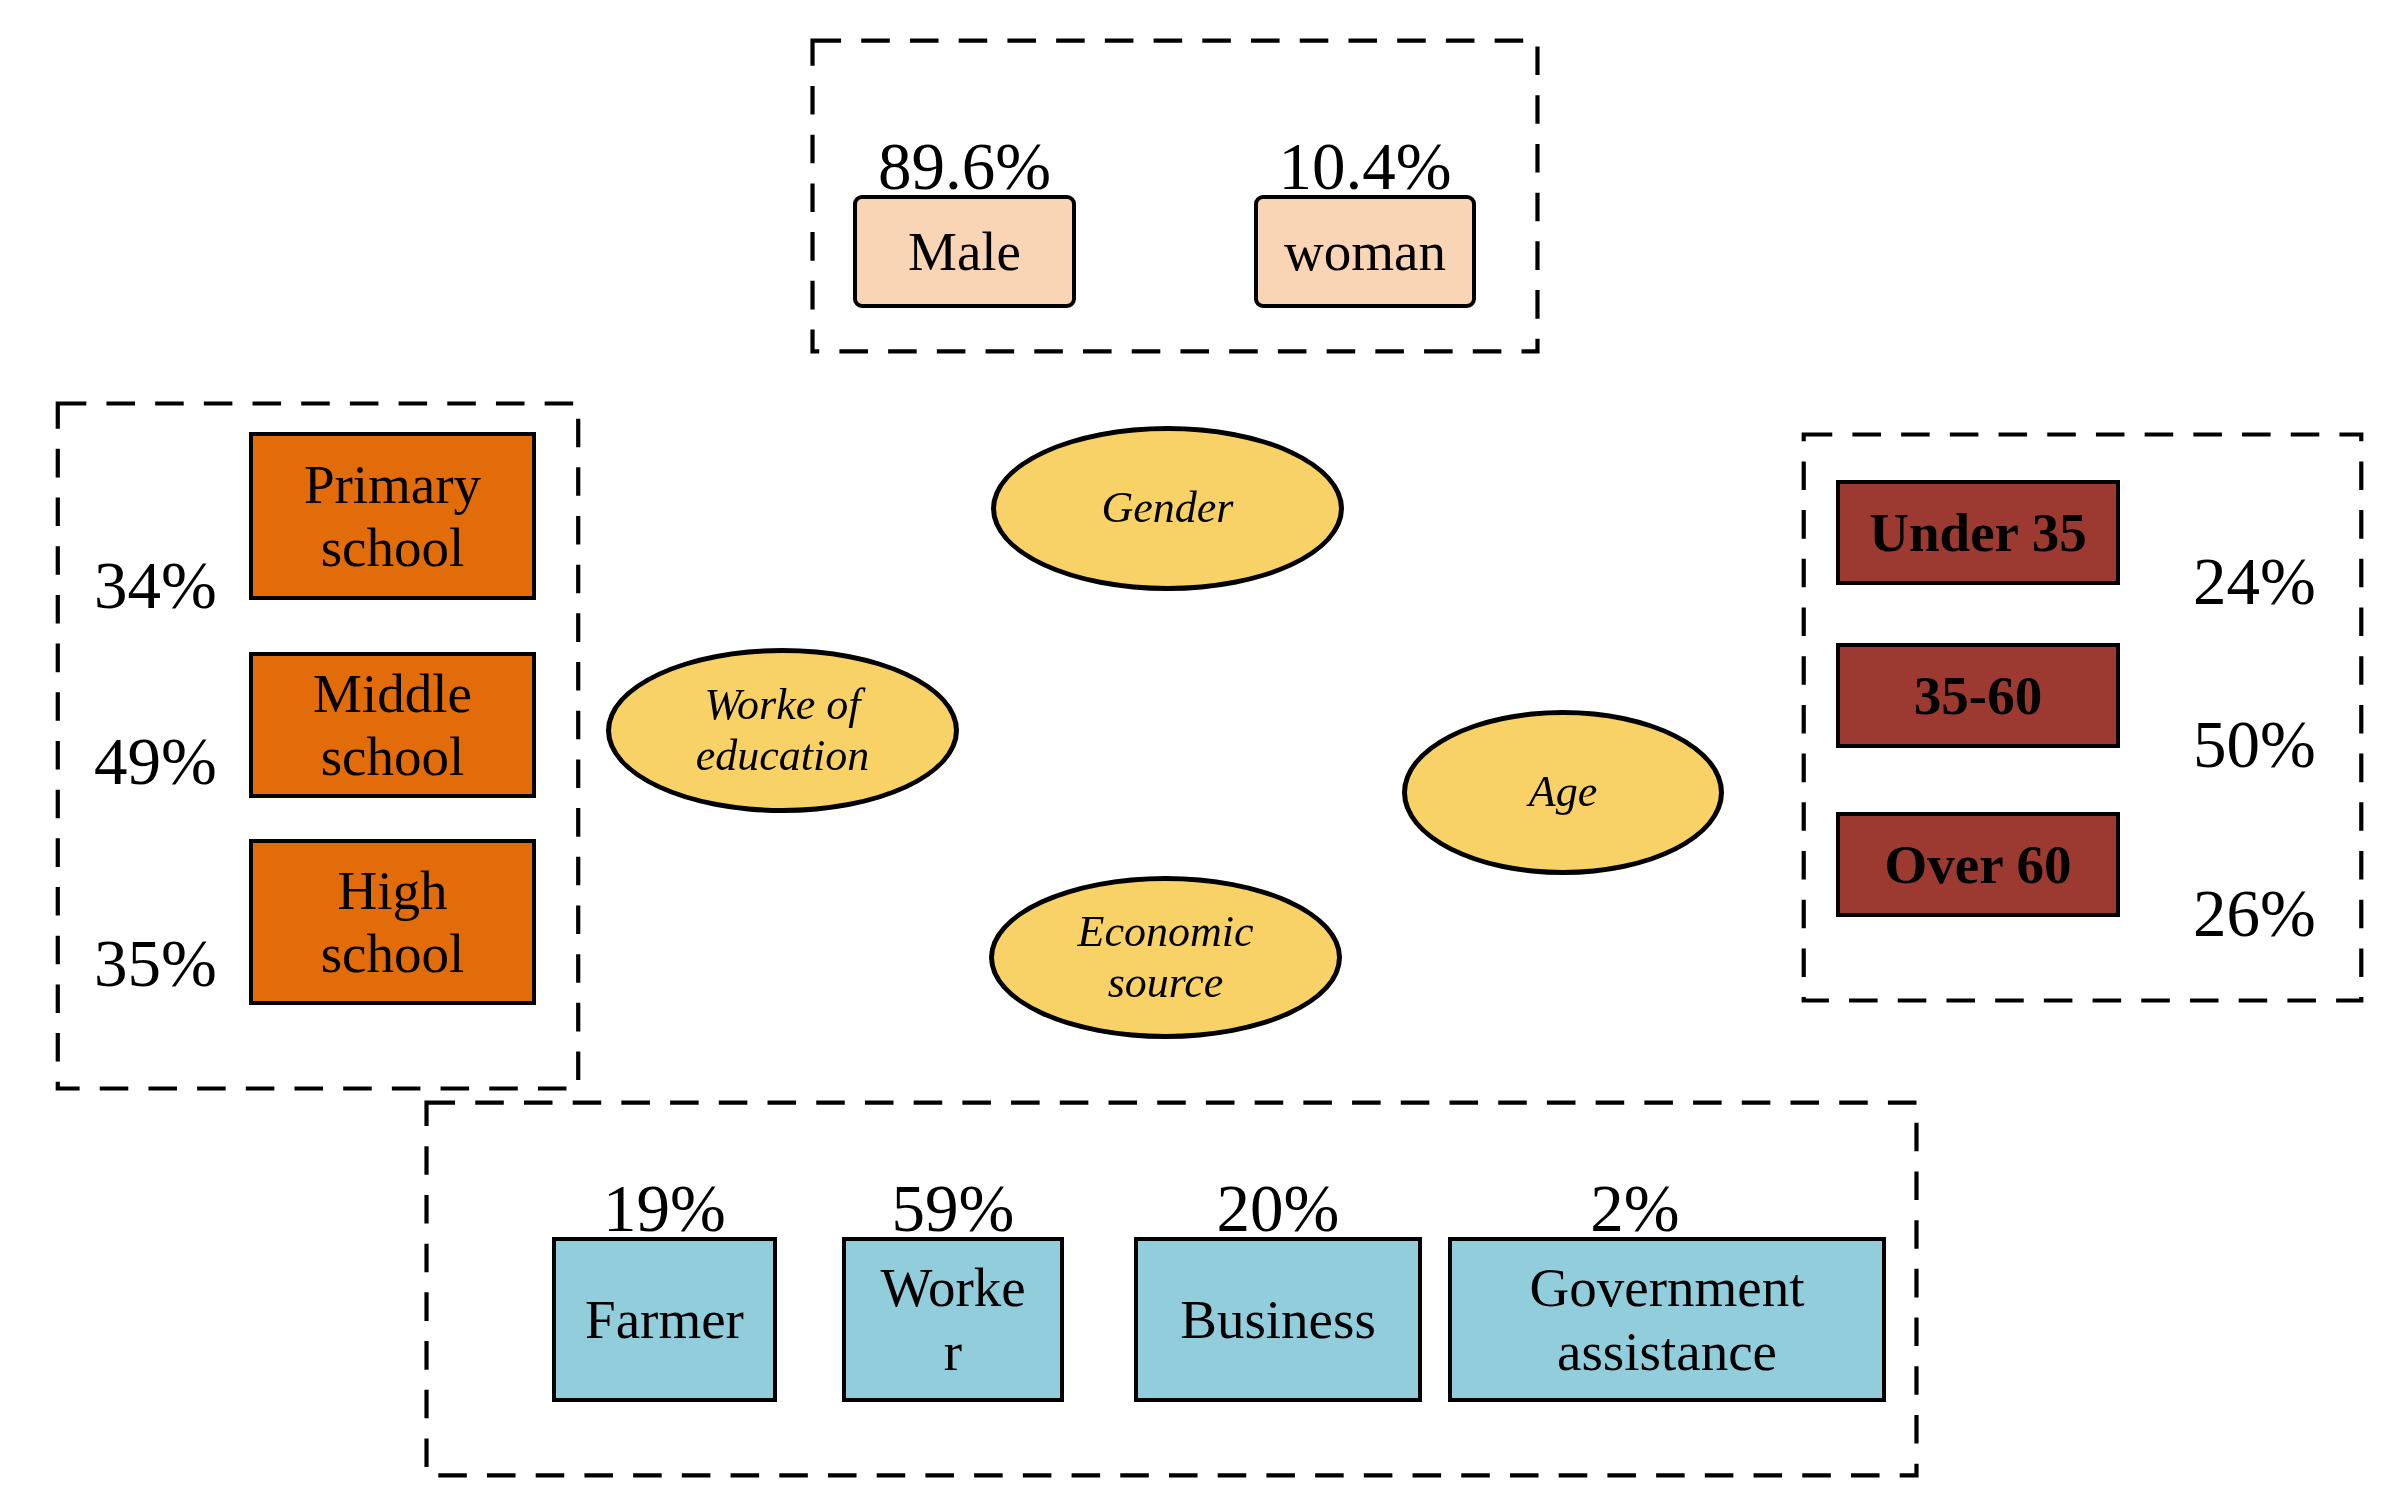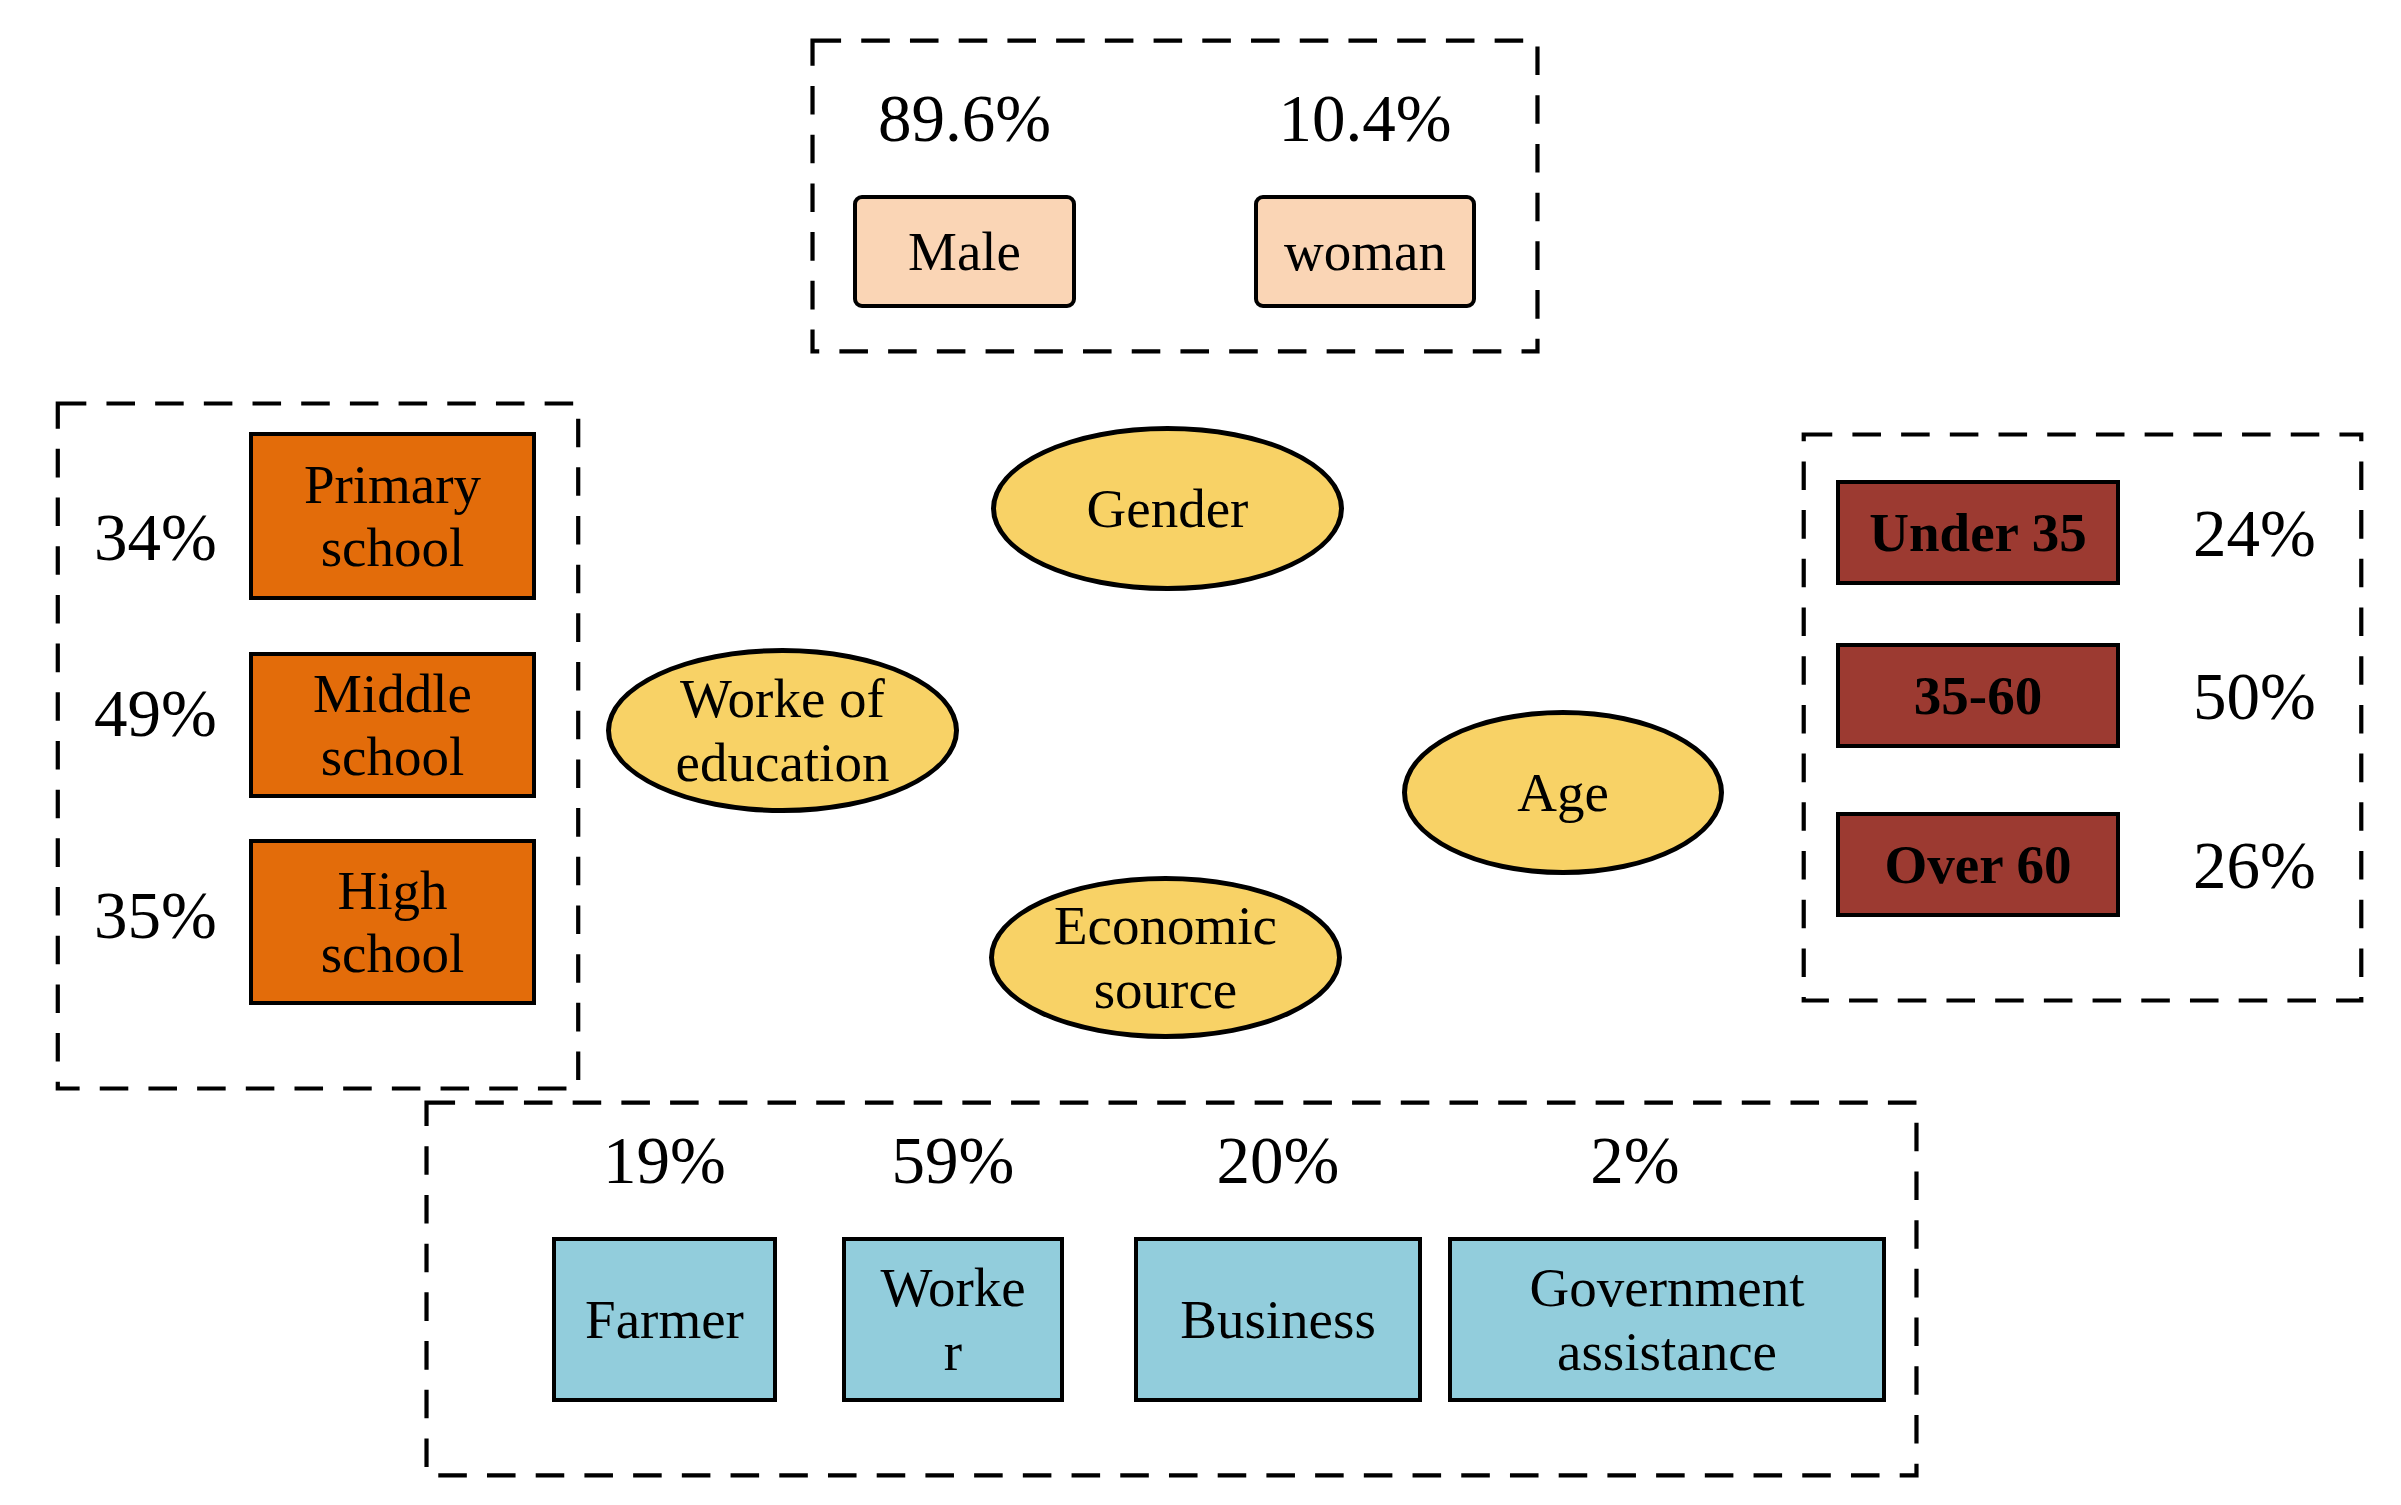--- a/index.html
+++ b/index.html
@@ -5,34 +5,34 @@
   html,body{margin:0;padding:0;background:#fff;}
   .canvas{
     position:relative;width:2401px;height:1506px;background:#ffffff;
     font-family:"Liberation Serif","DejaVu Serif",serif;color:#000;overflow:hidden;
   }
   *{box-sizing:border-box;}
   .panel{position:absolute;}
   .dash{position:absolute;left:0;top:0;pointer-events:none;}
   .pct{
     position:absolute;display:flex;align-items:center;justify-content:center;
-    font-size:67px;white-space:pre-line;text-align:center;line-height:1.05;
+    font-size:67px;white-space:pre-line;text-align:center;line-height:1.05;margin-top:48px;
   }
   .box{
     position:absolute;display:flex;align-items:center;justify-content:center;
     border:4.2px solid #000;font-size:55px;text-align:center;white-space:pre-line;line-height:1.15;
   }
   .gender-box{background:#FAD5B5;border-radius:9px;}
   .education-box{background:#E36C0A;}
   .age-box{background:#9C3A31;font-weight:bold;}
   .economic-box{background:#92CDDC;}
   .ellipse{
     position:absolute;border:5.9px solid #000;border-radius:50%;background:#F8D266;
     display:flex;align-items:center;justify-content:center;
-    font-size:55px;text-align:center;white-space:pre-line;line-height:1.15;
+    font-size:44px;text-align:center;white-space:pre-line;line-height:1.15;font-style:italic;
   }
 </style>
 </head>
 <body>
 
 <div class="canvas">
 
   <div class="panel" style="left:810px;top:38px;width:730px;height:316px">
     <svg class="dash" width="730" height="316" viewBox="0 0 869 376">
       <rect x="3" y="3" width="863" height="370" fill="none" stroke="#000" stroke-width="5" stroke-dasharray="34 24"></rect>

